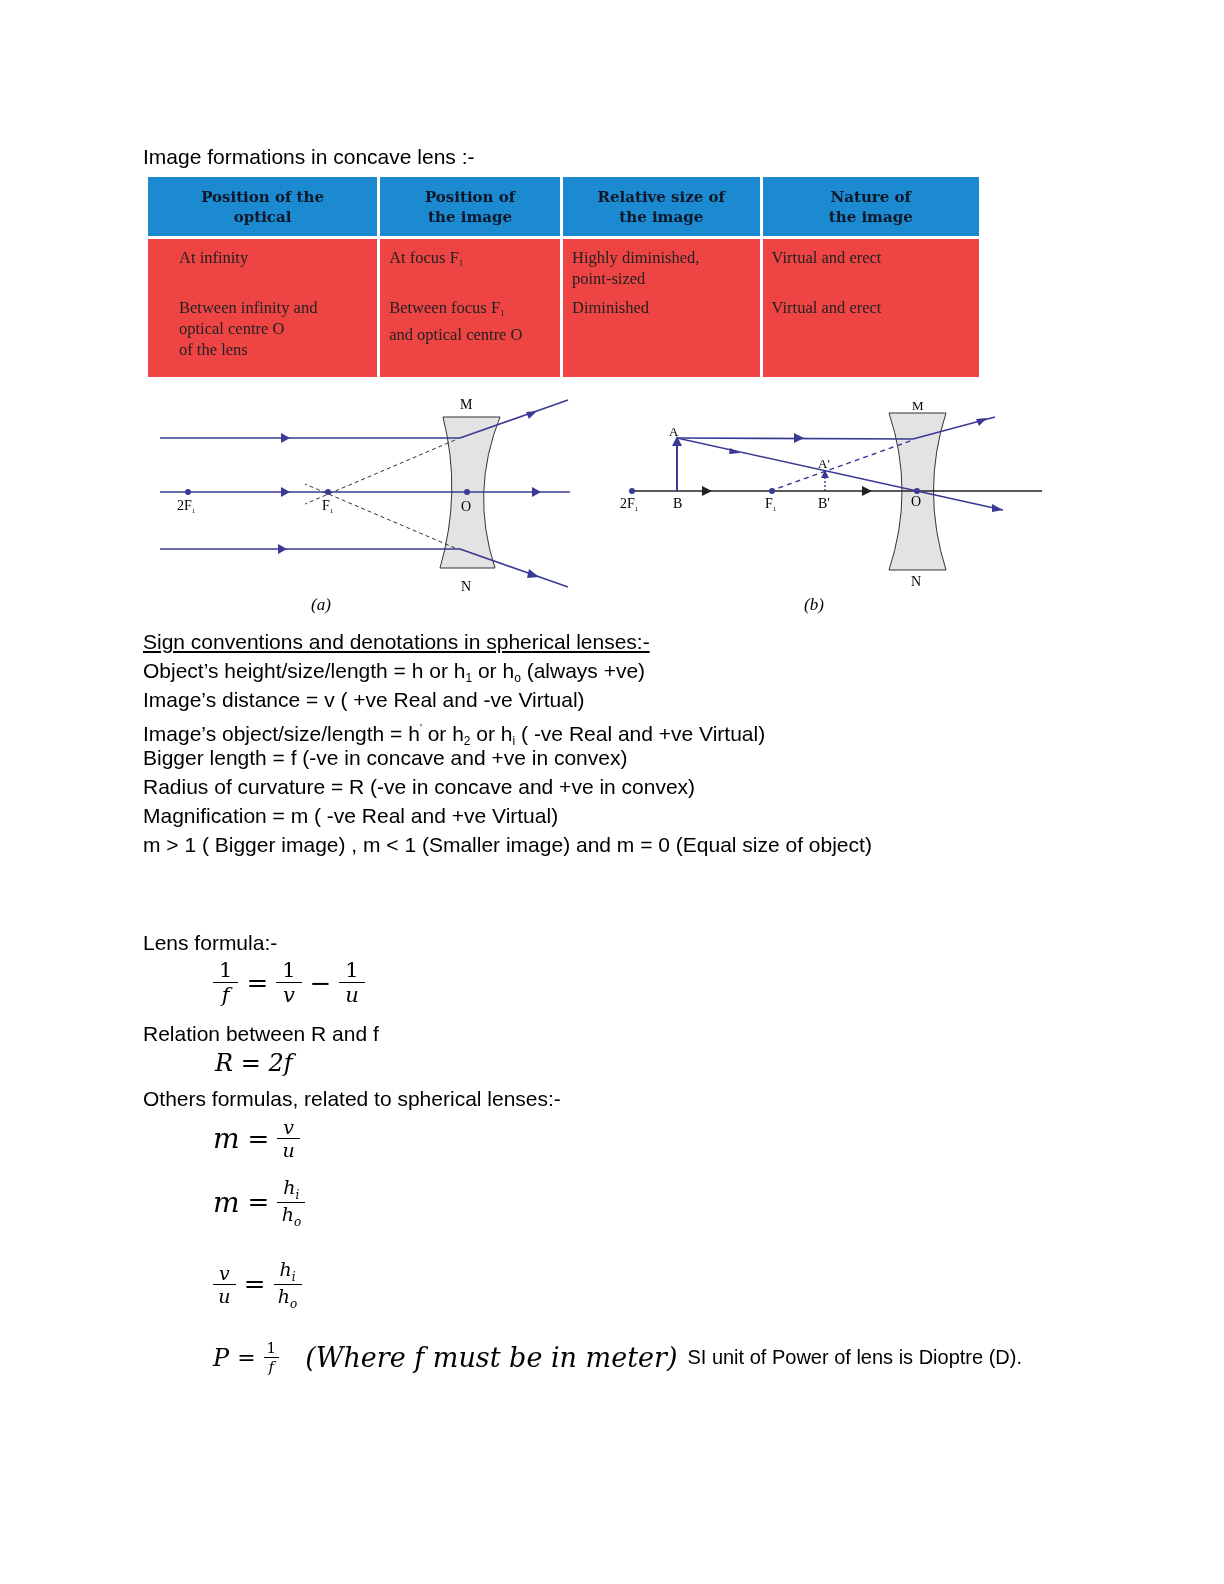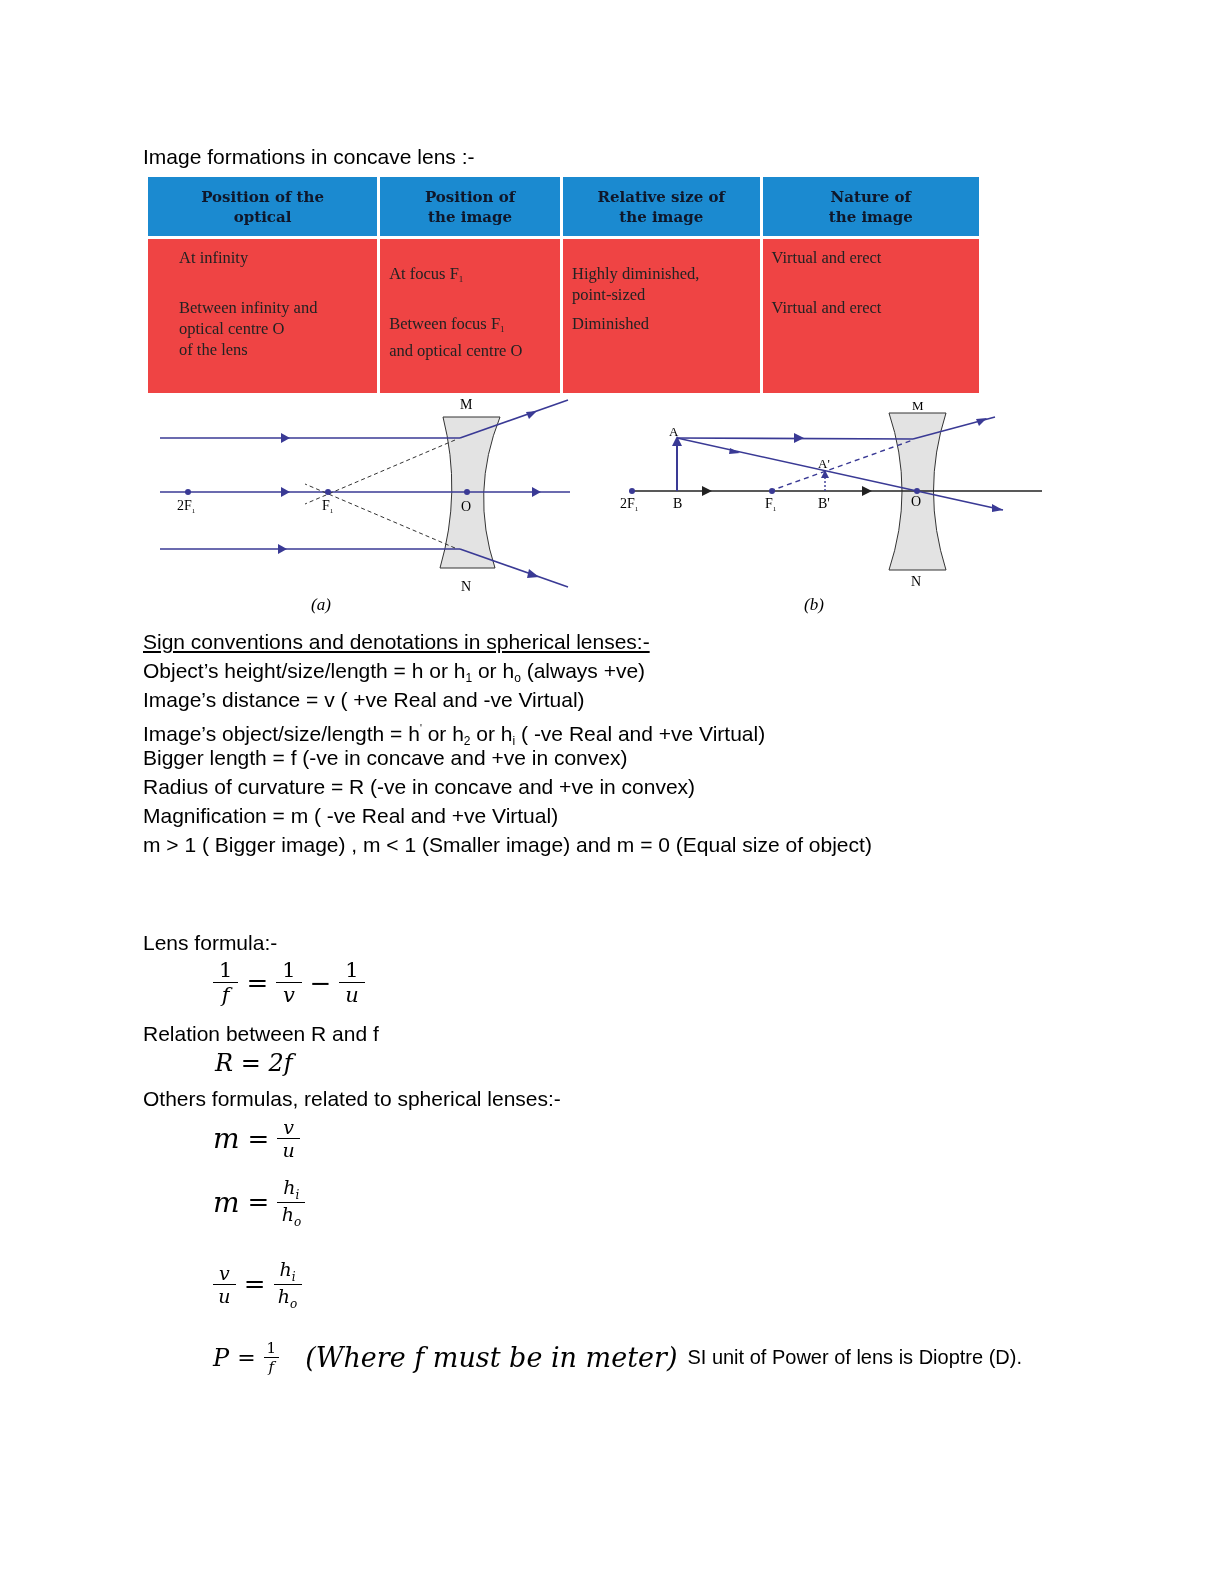--- a/index.html
+++ b/index.html
@@ -49,25 +49,25 @@
     <th class="thcell" style="width:221px"><span>Position of the</span><br><span>optical</span></th>
     <th class="thcell" style="width:174px"><span>Position of</span><br><span>the image</span></th>
     <th class="thcell" style="width:190px"><span>Relative size of</span><br><span>the image</span></th>
     <th class="thcell lastcol" style="width:206px"><span>Nature of</span><br><span>the image</span></th>
   </tr>
   <tr>
     <td class="tdcell" style="padding-left:31px !important;padding-top:8px">
       <div class="row-text"><span>At infinity</span></div>
       <div class="row-text second"><span>Between infinity and</span><br><span>optical centre O</span><br><span>of the lens</span></div>
     </td>
-    <td class="tdcell" style="padding-top:24px">
+    <td class="tdcell" style="padding-top:8px">
       <div class="row-text"><span>At focus F</span><sub class="s">1</sub></div>
       <div class="row-text second"><span>Between focus F</span><sub class="s">1</sub><br><span>and optical centre O</span></div>
     </td>
-    <td class="tdcell" style="padding-top:24px">
+    <td class="tdcell" style="padding-top:8px">
       <div class="row-text"><span>Highly diminished,</span><br><span>point-sized</span></div>
       <div class="row-text second"><span>Diminished</span></div>
     </td>
     <td class="tdcell lastcol" style="padding-top:8px">
       <div class="row-text"><span>Virtual and erect</span></div>
       <div class="row-text second"><span>Virtual and erect</span></div>
     </td>
   </tr>
 </tbody>
   </table>

